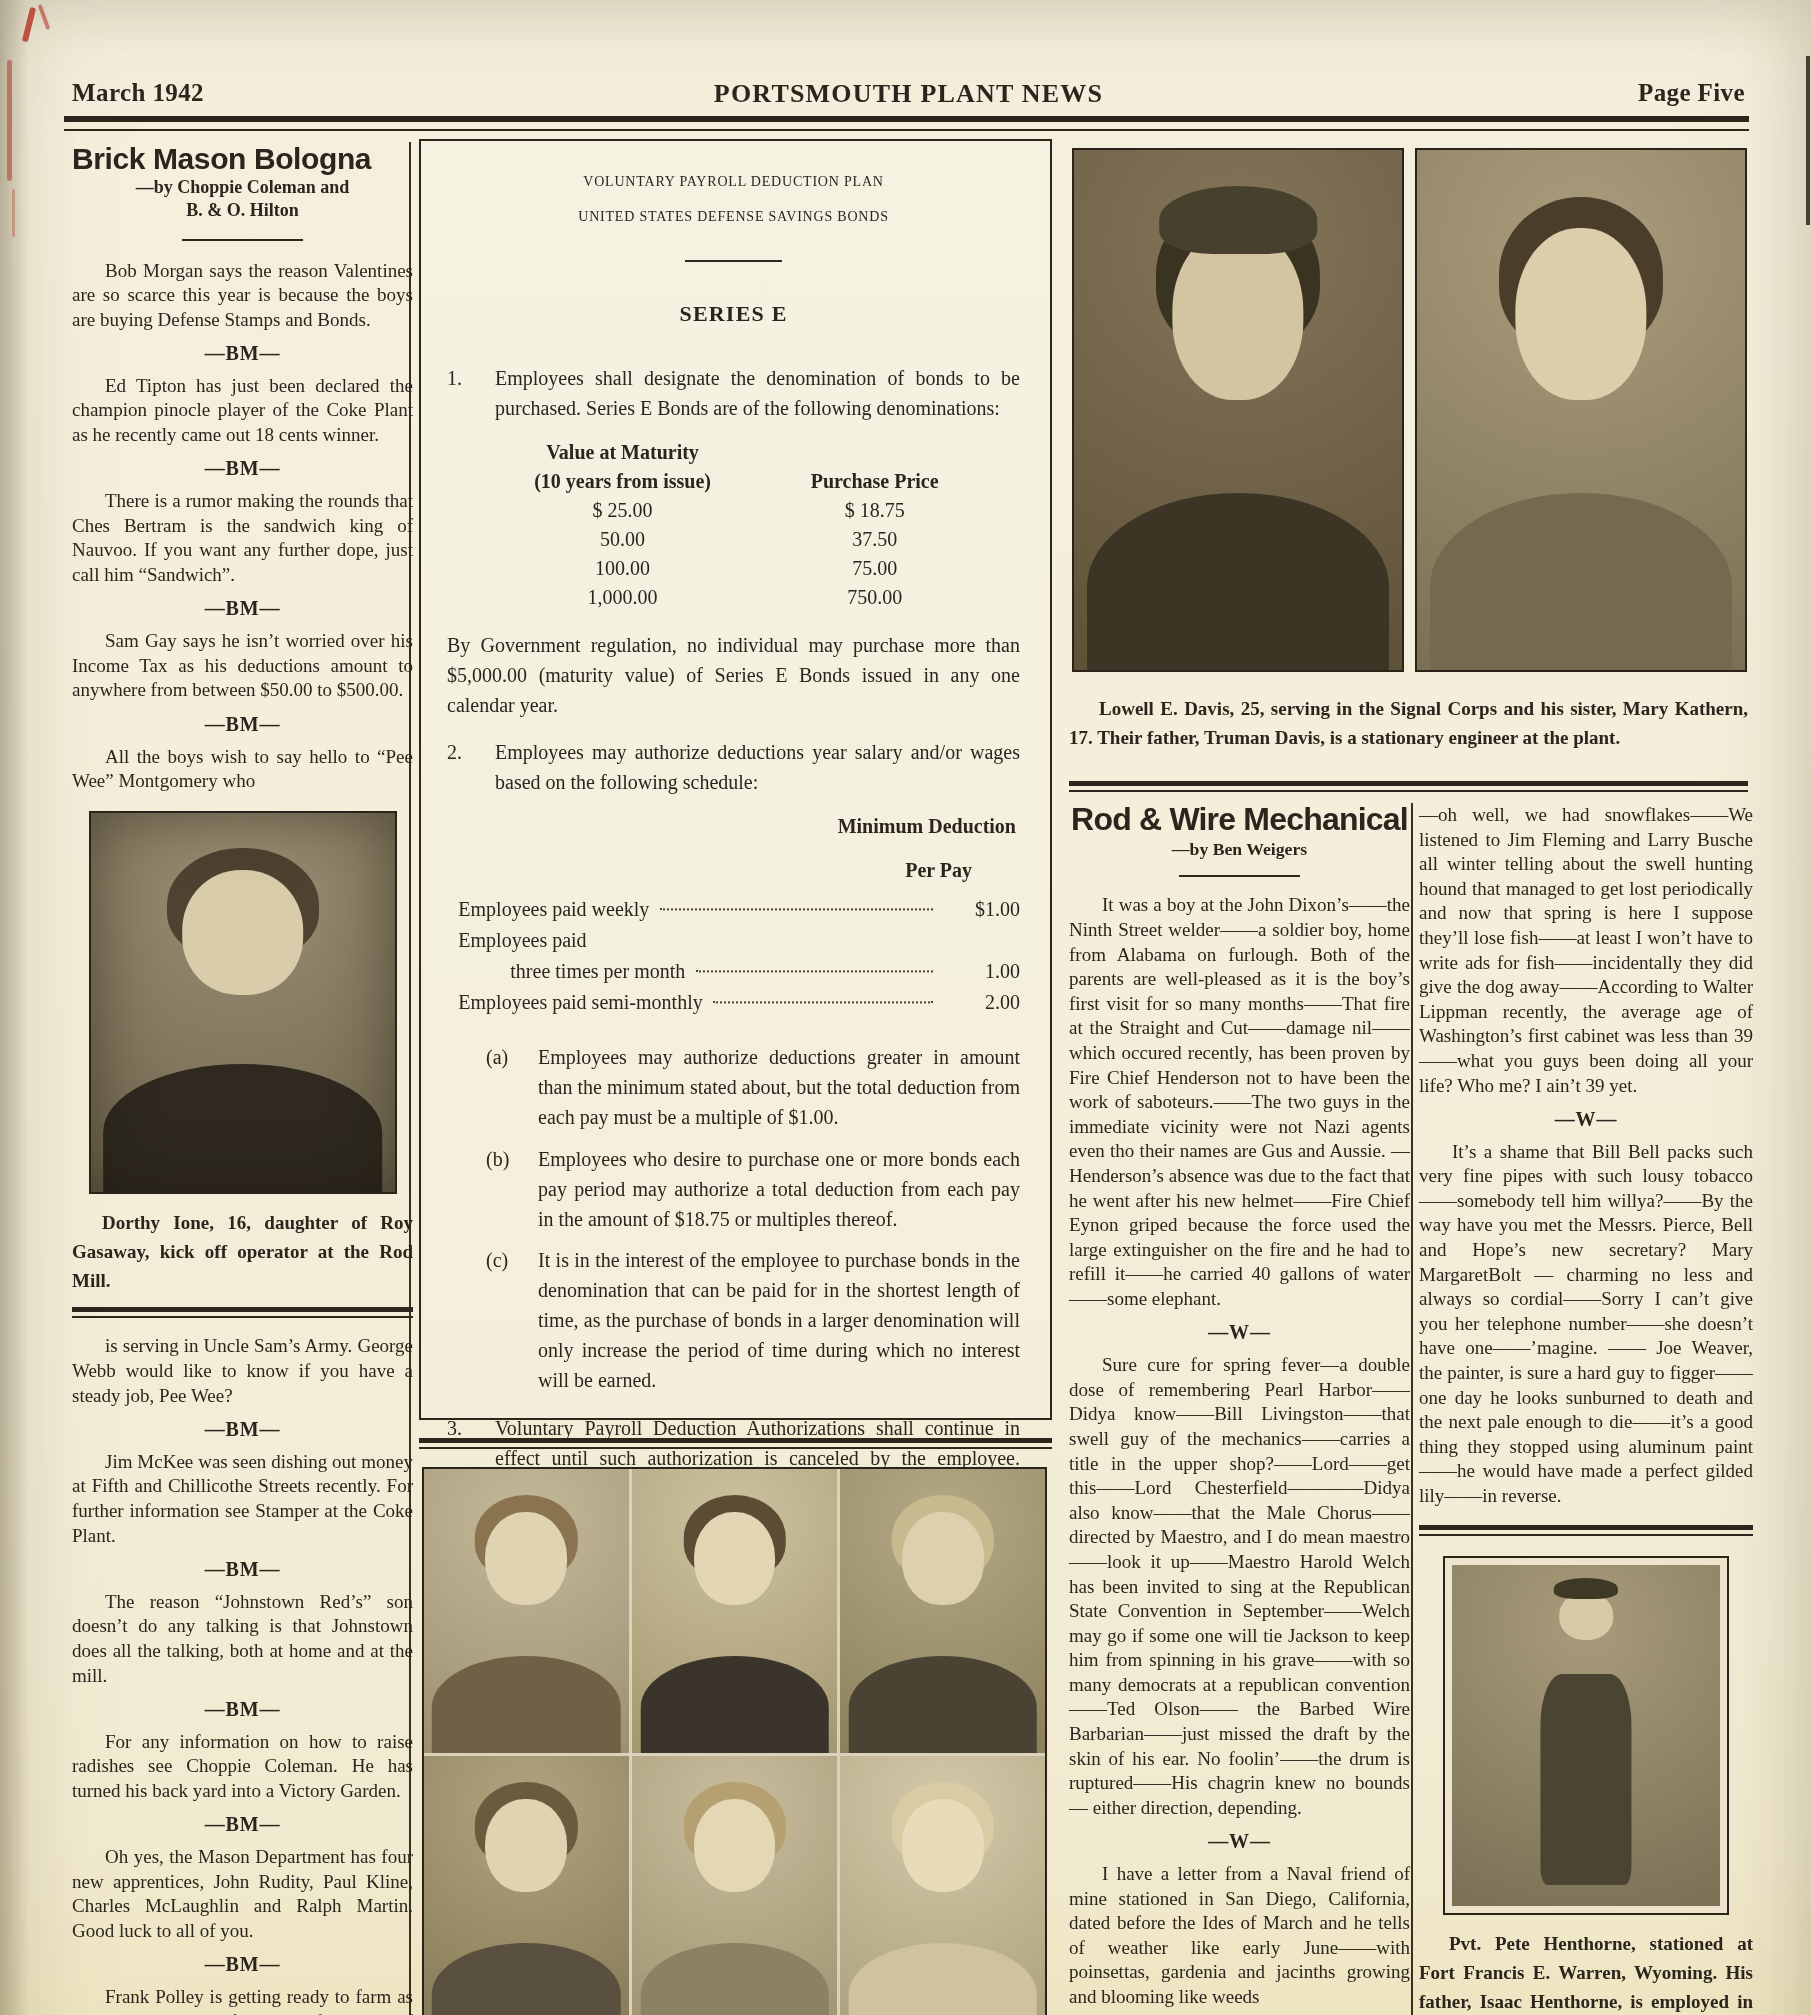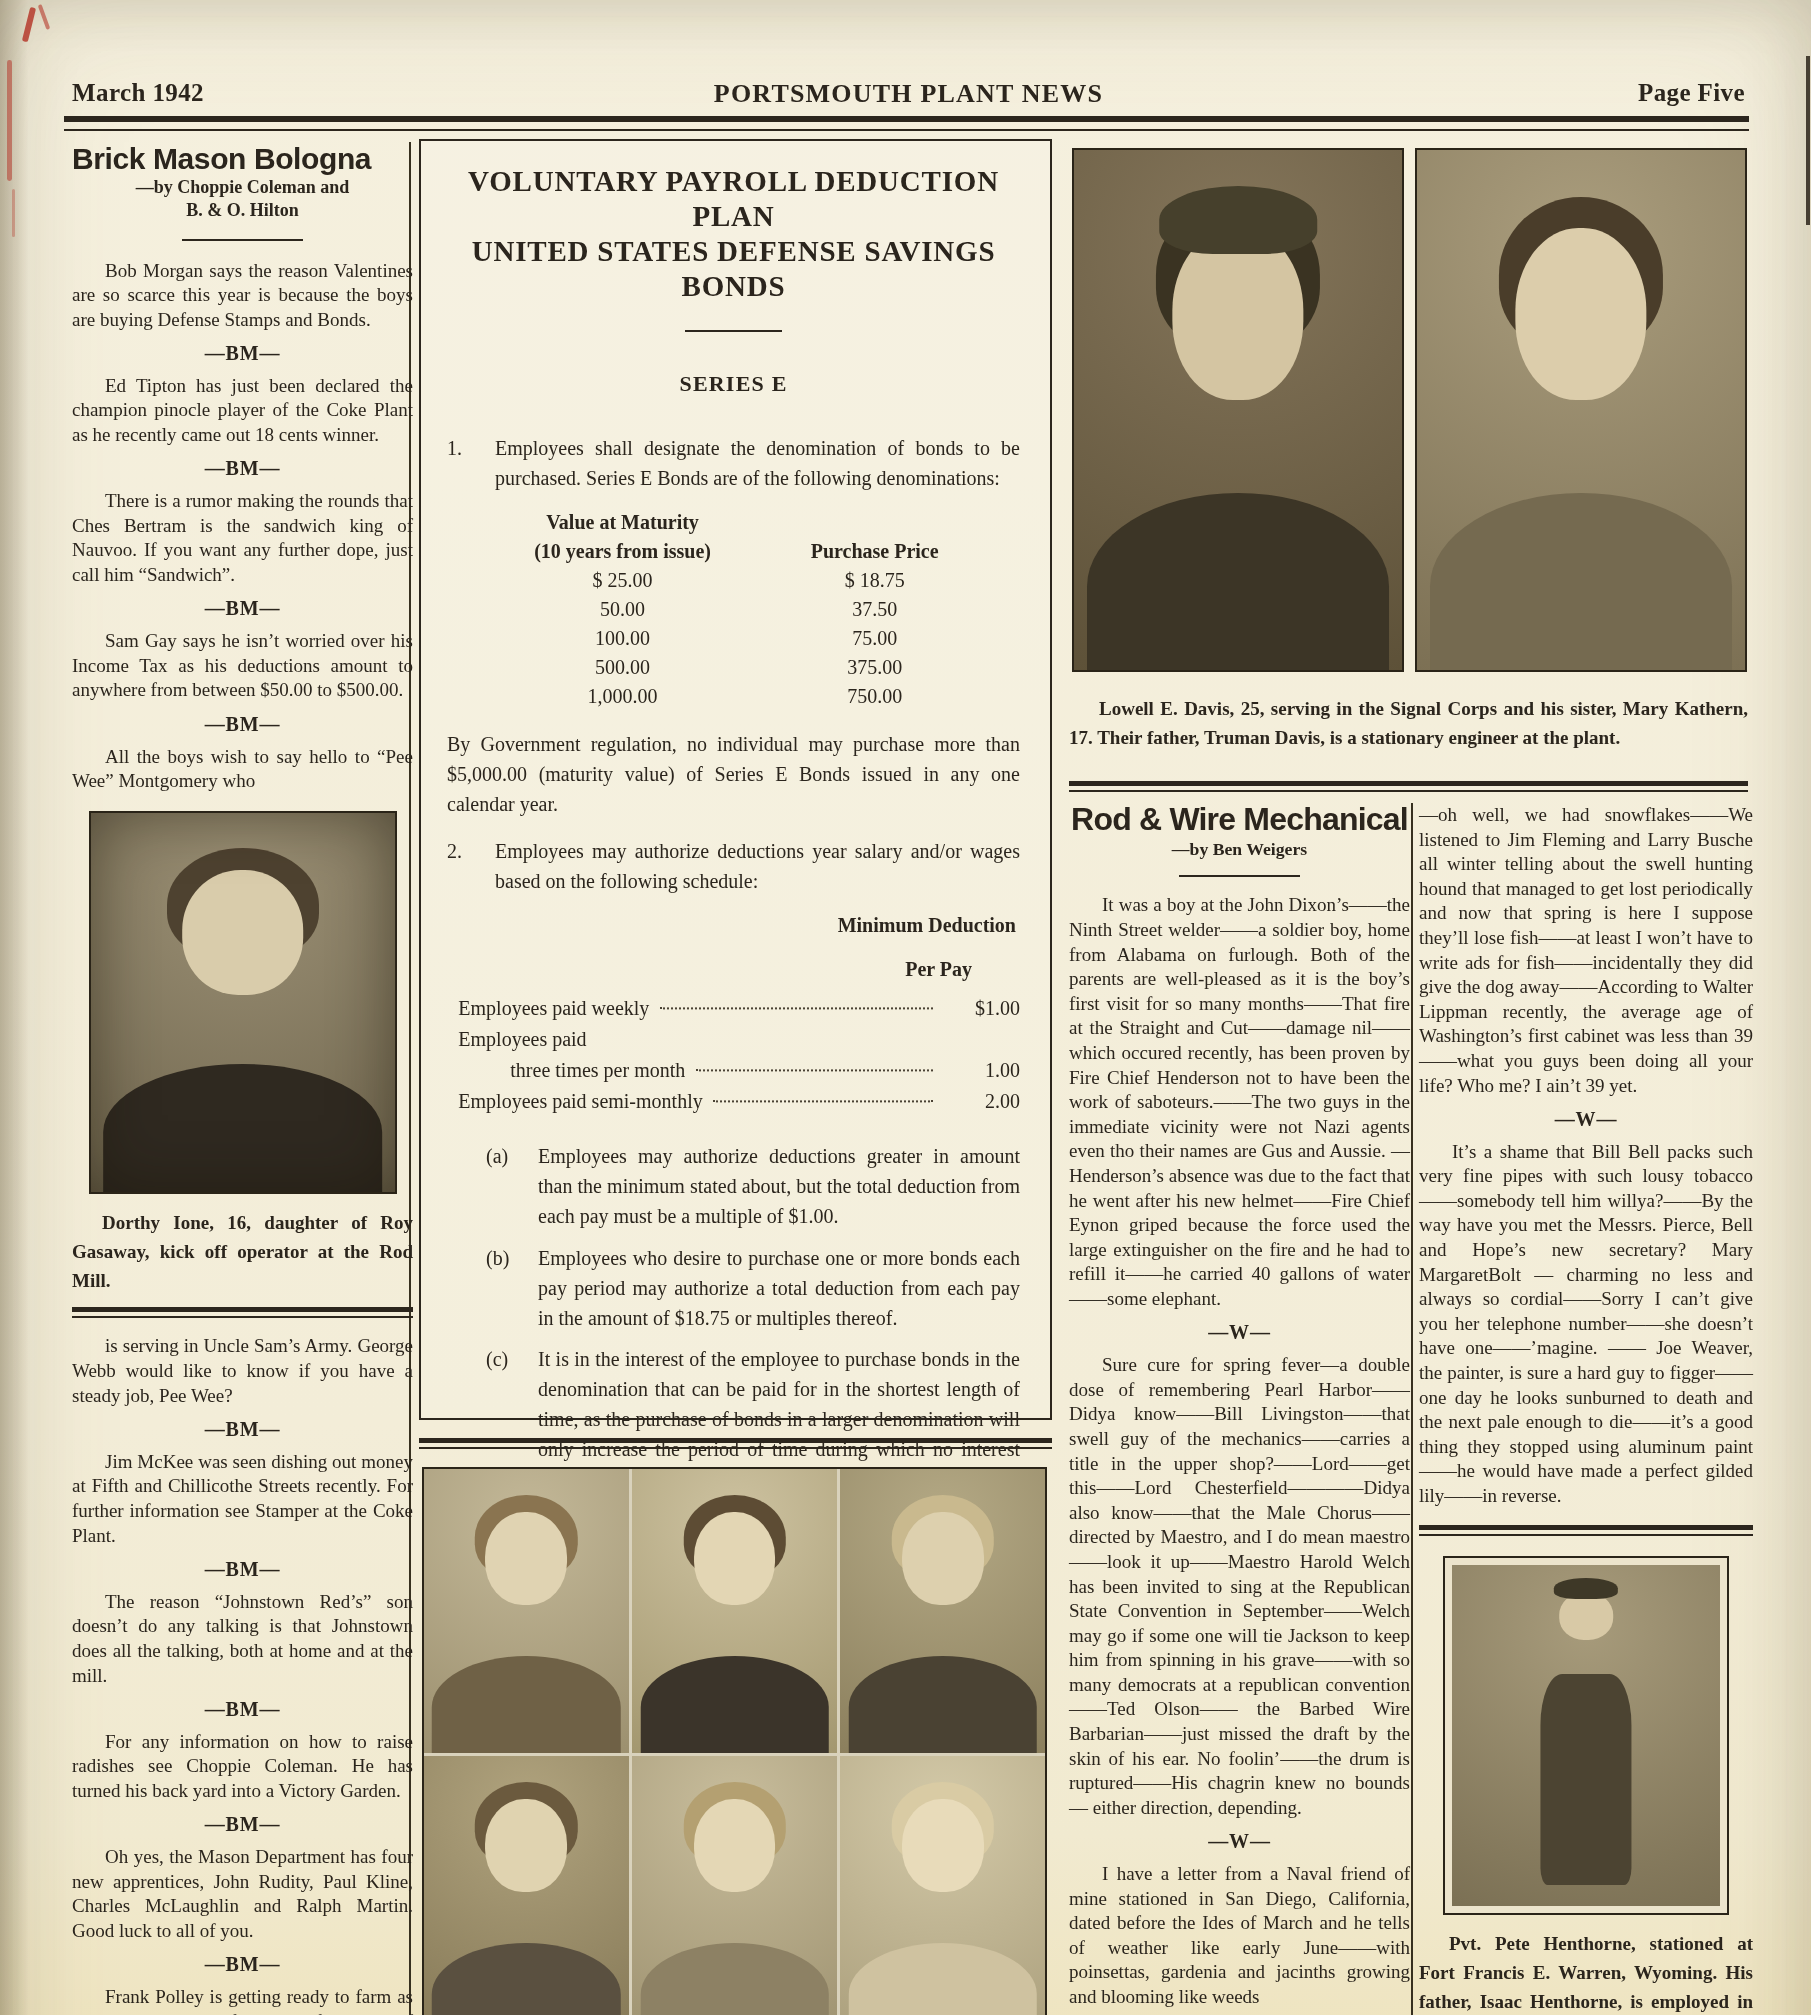--- a/index.html
+++ b/index.html
@@ -68,21 +68,21 @@
   .p-cap  { left:50%; top:7%; width:48%; height:13%; transform:translateX(-50%); border-radius:50% 50% 34% 34%; background:var(--cap,#2e2a20); }
   .figure .p-face{ top:8%; width:20%; height:14%; }
   .figure .p-cap { top:4%; width:24%; height:6%; }
   .figure .p-coat{ width:34%; height:62%; bottom:6%; border-radius:24% 24% 8% 8%; }
   .photo-frame::after { content:""; position:absolute; inset:0;
     box-shadow: inset 0 0 64px rgba(20,15,5,.45); }
 
   
   .bond-box { position:absolute; left:419px; top:139px; width:633px; height:1281px;
     border:2.8px solid #2c261d; padding:23.4px 30px 16px 26px; background:rgba(255,255,255,.12); }
-  .bb-title { text-align:center; font-weight:bold; font-size:29px; letter-spacing:0.8px; line-height:35px; }
+  .bb-title { text-align:center; font-weight:normal; font-size:14px; letter-spacing:0.8px; line-height:35px; }
   .bb-divider { width:97px; height:2px; background:#2c261d; margin:26px auto 0; }
   .bb-series { text-align:center; font-weight:bold; font-size:22px; letter-spacing:1.2px; margin:39px 0 36px; }
   .bb-item { display:flex; margin-bottom:14.5px; }
   .bb-num { width:48px; flex:none; font-size:20px; line-height:30px; }
   .bb-text { flex:1; text-align:justify; font-size:20px; line-height:30px; }
   .bb-sub { display:flex; margin:11.3px 0 11.3px 39px; }
   .bb-sub .bb-num { width:52px; }
 
   .vm-table { width:88%; margin:13.7px auto 17.7px; font-size:20px; line-height:29px; }
   .vm-head { display:flex; align-items:flex-end; font-weight:bold; text-align:center; }
@@ -213,24 +213,20 @@
         <span class="vm-c1">$   25.00</span>
         <span class="vm-c2">$ 18.75</span>
       </div>
       <div class="vm-row">
         <span class="vm-c1">50.00</span>
         <span class="vm-c2">37.50</span>
       </div>
       <div class="vm-row">
         <span class="vm-c1">100.00</span>
         <span class="vm-c2">75.00</span>
-      </div>
-      <div class="vm-row">
-        <span class="vm-c1">500.00</span>
-        <span class="vm-c2">375.00</span>
       </div>
       <div class="vm-row">
         <span class="vm-c1">1,000.00</span>
         <span class="vm-c2">750.00</span>
       </div>
     </div>
 
     <p class="bb-text" style="margin-bottom:17.7px;">By Government regulation, no individual may purchase more than $5,000.00 (maturity value) of Series E Bonds issued in any one calendar year.</p>
 
     <div class="bb-item">

